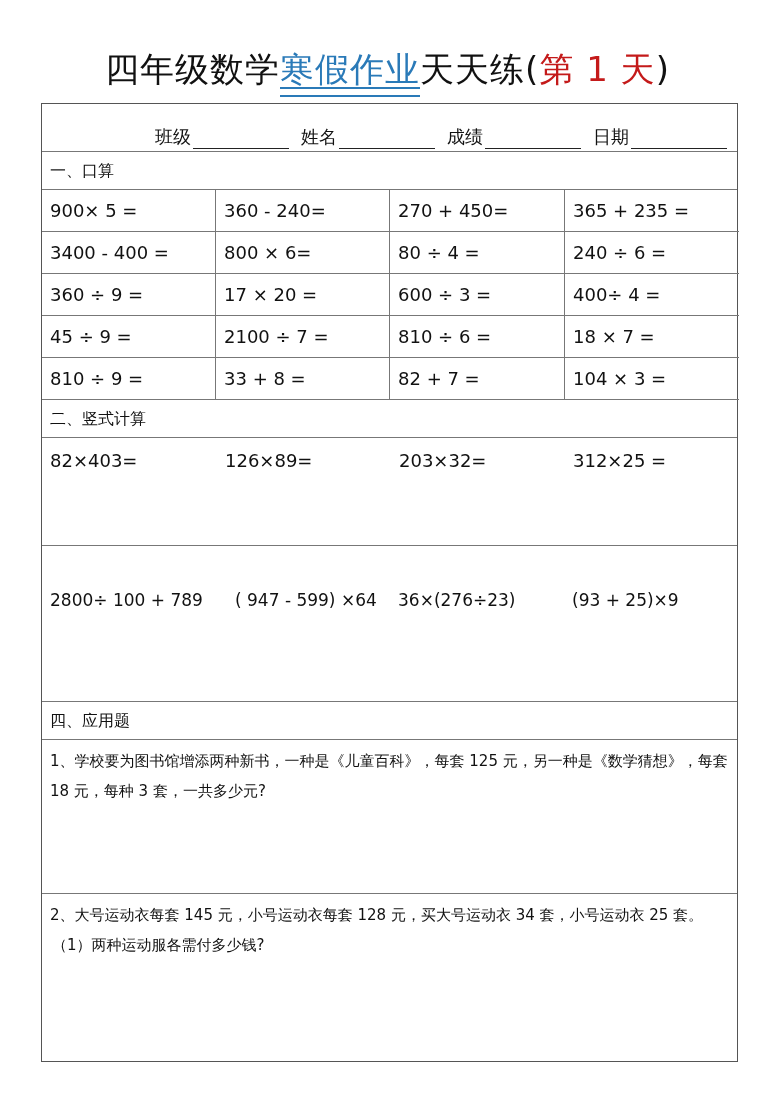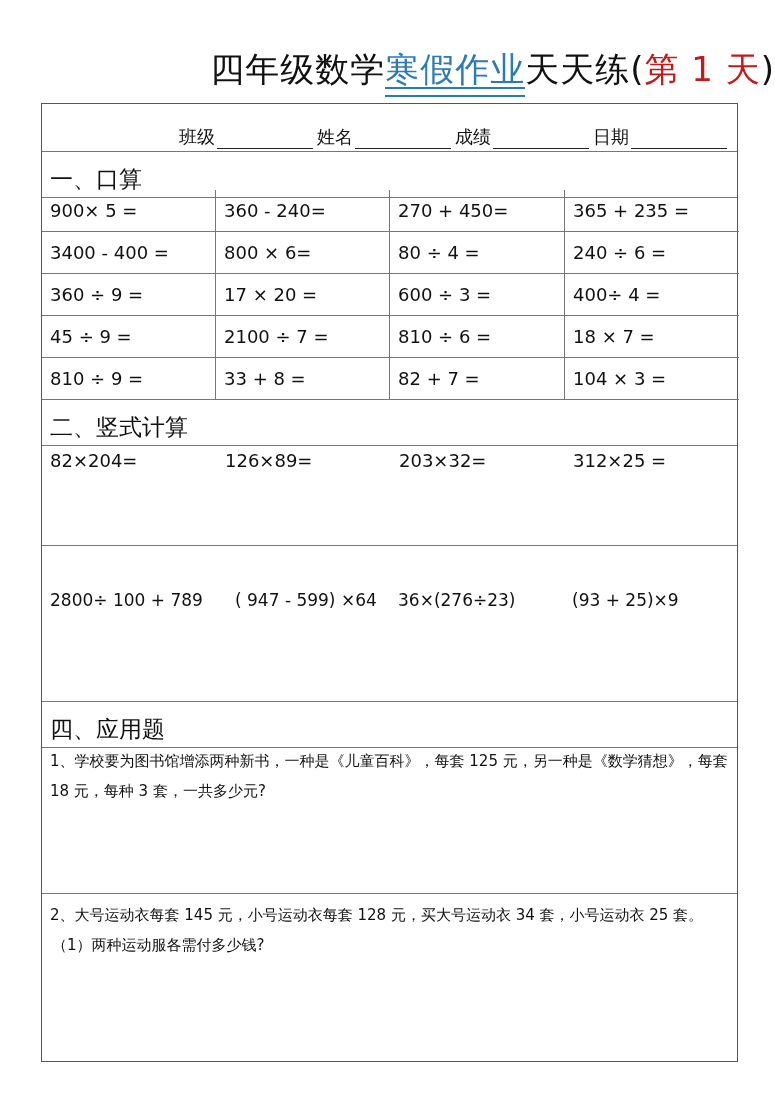--- a/index.html
+++ b/index.html
@@ -1,27 +1,27 @@
 <!DOCTYPE html>
 <html><head>
 <meta charset="utf-8">
 <style>
   html, body { margin:0; padding:0; background:#ffffff; }
   body { width:775px; height:1099px; position:relative; font-family:"DejaVu Sans", sans-serif; color:#111; }
-  .title { position:absolute; left:0; top:44px; width:775px; text-align:right; font-size:34px; line-height:50px; letter-spacing:1px; }
+  .title { position:absolute; left:0; top:44px; width:775px; text-align:center; font-size:34px; line-height:50px; letter-spacing:1px; }
   .title .hl { color:#2a7ab8; position:relative; display:inline-block; }
   .title .hl::after { content:""; position:absolute; left:0; right:0; bottom:-3px; height:6px; border-top:2px solid #2a7ab8; border-bottom:2px solid #2a7ab8; }
   .title .red { color:#c41a1a; }
   .sheet { position:absolute; left:41px; top:103px; width:697px; height:959px; border:1px solid #555; box-sizing:border-box; }
   .row { position:absolute; left:0; width:100%; border-bottom:1px solid #777; box-sizing:border-box; }
   .info { top:0; height:48px; font-size:18px; }
-  .info-inner { position:absolute; right:10px; bottom:2px; display:flex; gap:4px; }
+  .info-inner { position:absolute; right:10px; bottom:2px; display:flex; gap:12px; }
   .info-field { display:flex; align-items:flex-end; }
   .blank { display:inline-block; width:96px; border-bottom:1px solid #222; height:18px; margin-left:2px; }
-  .sec-head { font-size:23px; line-height:38px; padding-left:8px;margin-top:8px; }
+  .sec-head { font-size:16px; line-height:38px; padding-left:8px; }
   .grid { position:absolute; left:0; width:100%; }
   .cell { position:absolute; height:42px; line-height:42px; font-size:18px; padding-left:8px; box-sizing:border-box; border-right:1px solid #777; border-bottom:1px solid #777; }
   .cell.last { border-right:none; }
   .exprs { font-size:17px; }
   .expr { position:absolute; }
   .problem { font-size:15px; line-height:30px; padding:6px 8px; }
   .sub { display:flex; gap:64px; padding-left:2px; }
 </style>
 </head>
 <body>
@@ -78,21 +78,21 @@
 
     <div class="cell" style="top:168px;left:0;width:174px;">810 ÷ 9 =</div>
     <div class="cell" style="top:168px;left:174px;width:174px;">33 + 8 =</div>
     <div class="cell" style="top:168px;left:348px;width:175px;">82 + 7 =</div>
     <div class="cell last" style="top:168px;left:523px;width:174px;">104 × 3 =</div>
   </div>
 
   <div class="row sec-head" style="top:296px;height:38px;">二、竖式计算</div>
 
   <div class="row exprs" style="top:334px;height:108px;font-size:18px;">
-    <span class="expr" style="left:8px;top:12px;">82×204=</span>
+    <span class="expr" style="left:8px;top:12px;">82×403=</span>
     <span class="expr" style="left:183px;top:12px;">126×89=</span>
     <span class="expr" style="left:357px;top:12px;">203×32=</span>
     <span class="expr" style="left:531px;top:12px;">312×25 =</span>
   </div>
 
 
   <div class="row exprs" style="top:480px;height:118px;">
     <span class="expr" style="left:8px;top:6px;">2800÷  100 + 789</span>
     <span class="expr" style="left:193px;top:6px;">( 947 - 599)  ×64</span>
     <span class="expr" style="left:356px;top:6px;text-align:right;">36×(276÷23)</span>

